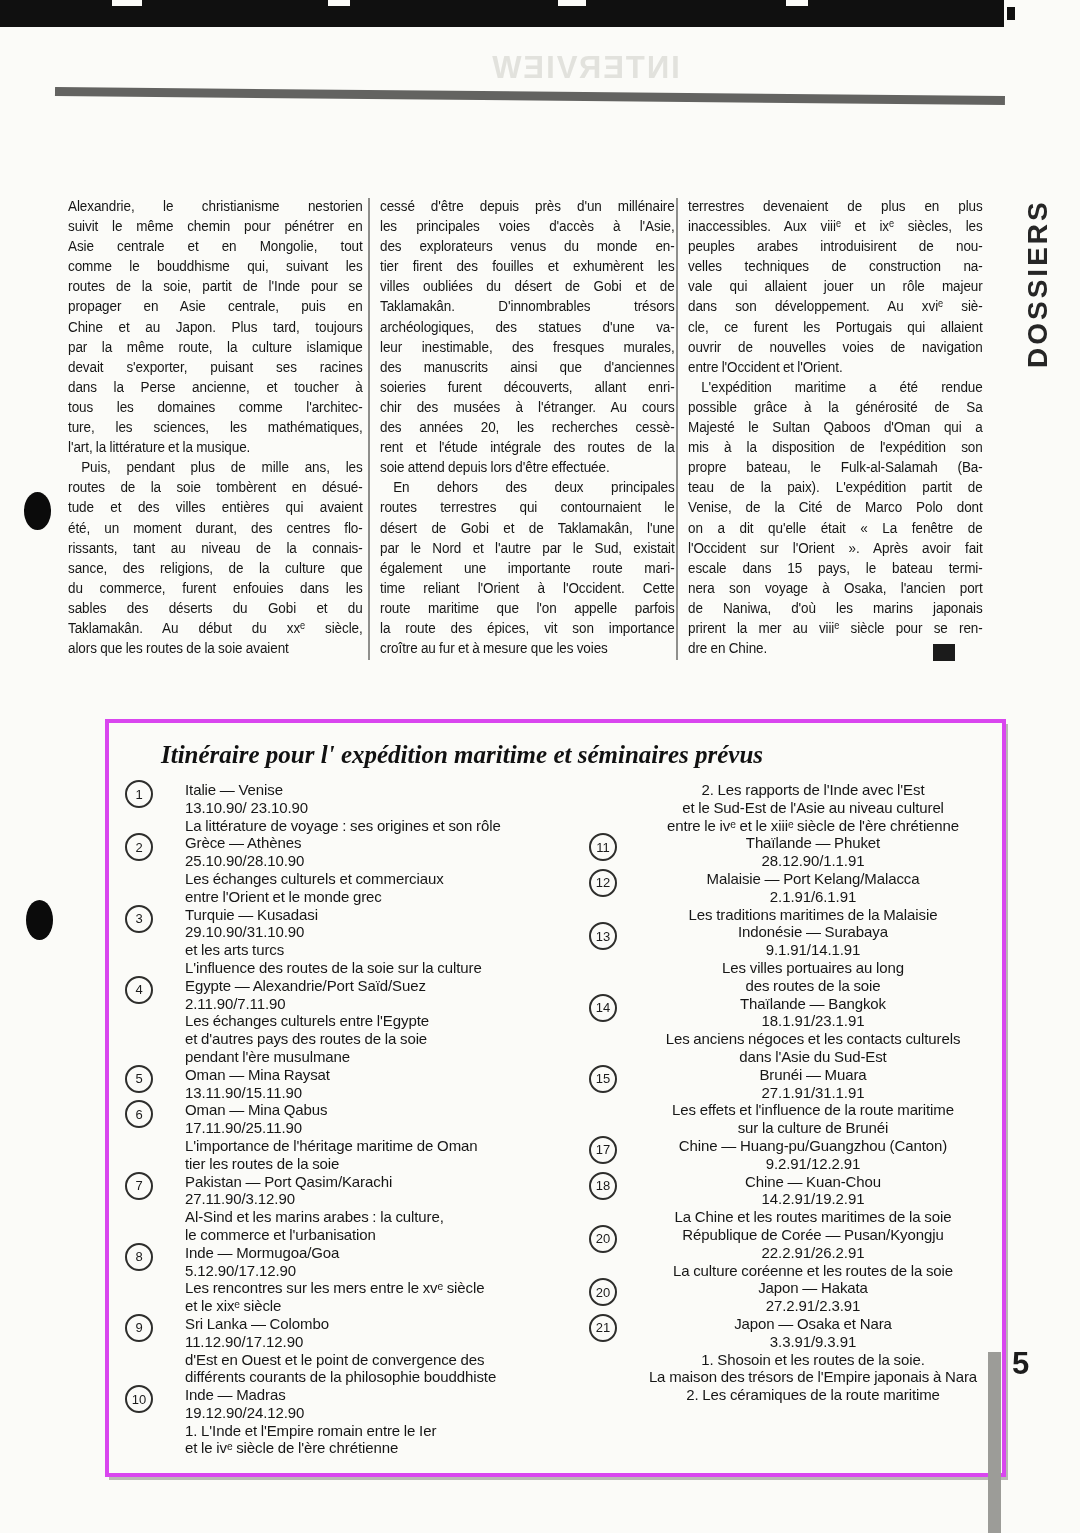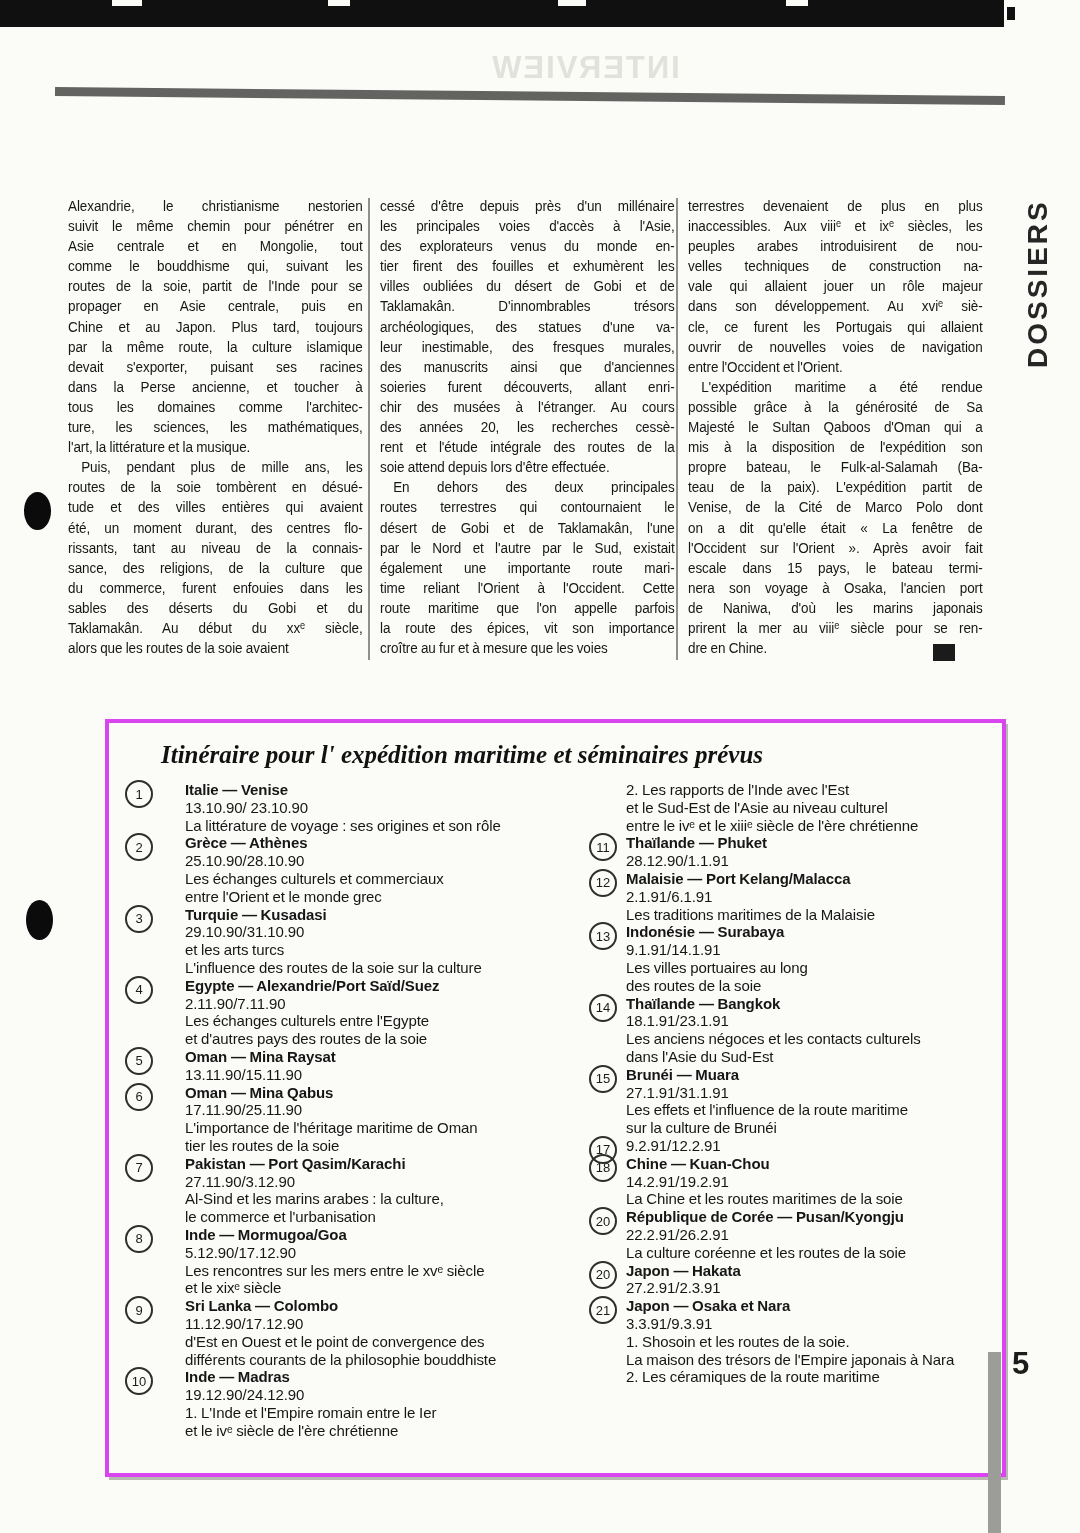--- a/index.html
+++ b/index.html
@@ -50,31 +50,31 @@
     border:4px solid #d946ef;box-shadow:3px 4px 0 -1px #b9b9b4;background:transparent;margin-left:40px;
   }
   .ittitle{
     margin:18px 0 12px 52px;
     font-family:"Liberation Serif","DejaVu Serif",serif;font-style:italic;font-weight:600;
     font-size:25px;color:#111;
   }
   .itcols{display:flex;align-items:flex-start;}
   .itcol{box-sizing:border-box;}
   #itcol0{width:480px;padding-left:16px;}
-  #itcol1{width:411px;}
+  #itcol1{width:411px;text-align:center;}
   .entry{position:relative;}
   #itcol0 .entry{padding-left:60px;}
   #itcol1 .entry{padding-left:37px;}
   .badge{
     position:absolute;left:0;top:-1px;width:24px;height:24px;border:2px solid #2e2e2c;
     border-radius:50%;display:flex;align-items:center;justify-content:center;
     font-size:13px;font-weight:500;color:#1b1b1b;background:transparent;
   }
   .it-line{font-size:15px;line-height:17.8px;letter-spacing:-0.1px;word-spacing:-0.3px;color:#161616;}
-  .it-line.ttl{font-weight:700;}
+  .it-line.ttl{font-weight:400;}
 </style>
 </head>
 <body>
 
 <div class="topbar">
   <div class="tick" style="left:112px;width:30px;"></div>
   <div class="tick" style="left:328px;width:22px;"></div>
   <div class="tick" style="left:558px;width:28px;"></div>
   <div class="tick" style="left:786px;width:22px;"></div>
   <div class="notch">
@@ -203,20 +203,21 @@
           <div class="it-line">29.10.90/31.10.90</div>
           <div class="it-line">et les arts turcs</div>
           <div class="it-line">L'influence des routes de la soie sur la culture</div>
         </div>
         <div class="entry">
           <div class="badge">4</div>
           <div class="it-line ttl">Egypte — Alexandrie/Port Saïd/Suez</div>
           <div class="it-line">2.11.90/7.11.90</div>
           <div class="it-line">Les échanges culturels entre l'Egypte</div>
           <div class="it-line">et d'autres pays des routes de la soie</div>
+          <div class="it-line">pendant l'ère musulmane</div>
         </div>
         <div class="entry">
           <div class="badge">5</div>
           <div class="it-line ttl">Oman — Mina Raysat</div>
           <div class="it-line">13.11.90/15.11.90</div>
         </div>
         <div class="entry">
           <div class="badge">6</div>
           <div class="it-line ttl">Oman — Mina Qabus</div>
           <div class="it-line">17.11.90/25.11.90</div>
@@ -285,20 +286,21 @@
         </div>
         <div class="entry">
           <div class="badge">15</div>
           <div class="it-line ttl">Brunéi — Muara</div>
           <div class="it-line">27.1.91/31.1.91</div>
           <div class="it-line">Les effets et l'influence de la route maritime</div>
           <div class="it-line">sur la culture de Brunéi</div>
         </div>
         <div class="entry">
           <div class="badge">17</div>
+          <div class="it-line ttl">Chine — Huang-pu/Guangzhou (Canton)</div>
           <div class="it-line">9.2.91/12.2.91</div>
         </div>
         <div class="entry">
           <div class="badge">18</div>
           <div class="it-line ttl">Chine — Kuan-Chou</div>
           <div class="it-line">14.2.91/19.2.91</div>
           <div class="it-line">La Chine et les routes maritimes de la soie</div>
         </div>
         <div class="entry">
           <div class="badge">20</div>

